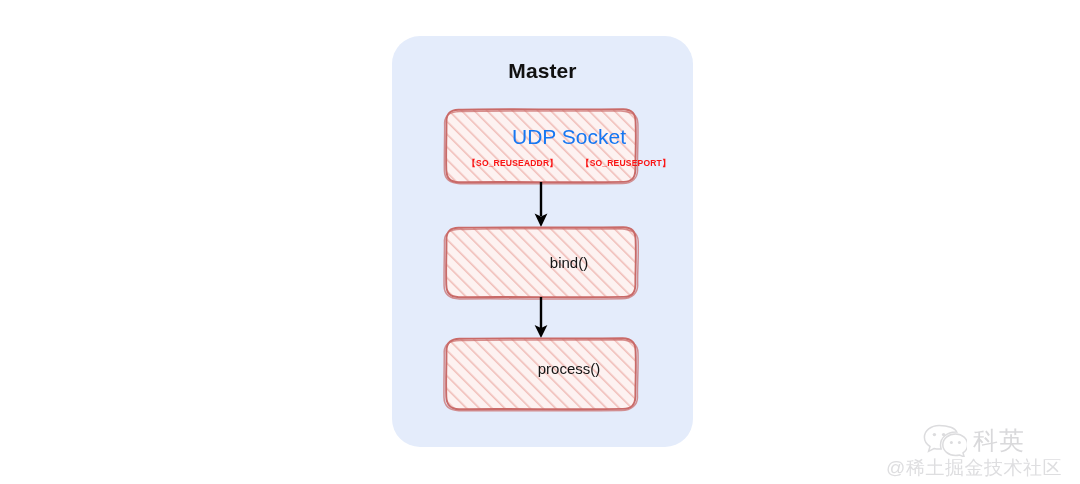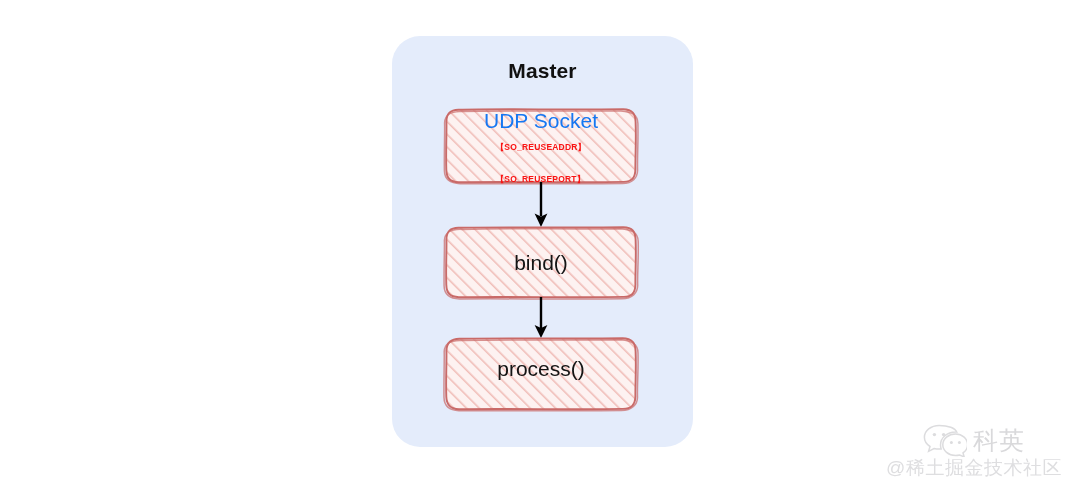--- a/index.html
+++ b/index.html
@@ -61,42 +61,43 @@
     pointer-events: none;
   }
   .node .node-inner {
     position: relative;
     width: 100%;
     height: 100%;
     display: flex;
     flex-direction: column;
     align-items: center;
     justify-content: center;
+    padding-left: 28px;
   }
 
   #node-udp   { top: 108px; height: 75px; }
   #node-bind  { top: 226px; height: 72px; }
   #node-proc  { top: 337px; height: 63px; }
 
   .node-title-blue {
     font-size: 21px;
     color: #1677f2;
     font-weight: 400;
     line-height: 1;
     margin-top: 2px;
   }
   .node-label {
-    font-size: 21px;
+    font-size: 15px;
     color: #141414;
     font-weight: 400;
     line-height: 1;
   }
   .opt-row {
     display: flex;
-    flex-direction: column;
+    flex-direction: row;
     align-items: flex-start;
     gap: 23px;
     margin-top: 12px;
   }
   .opt-tag {
     font-size: 8.5px;
     font-weight: bold;
     color: #fa1414;
     letter-spacing: 0.2px;
     white-space: nowrap;

